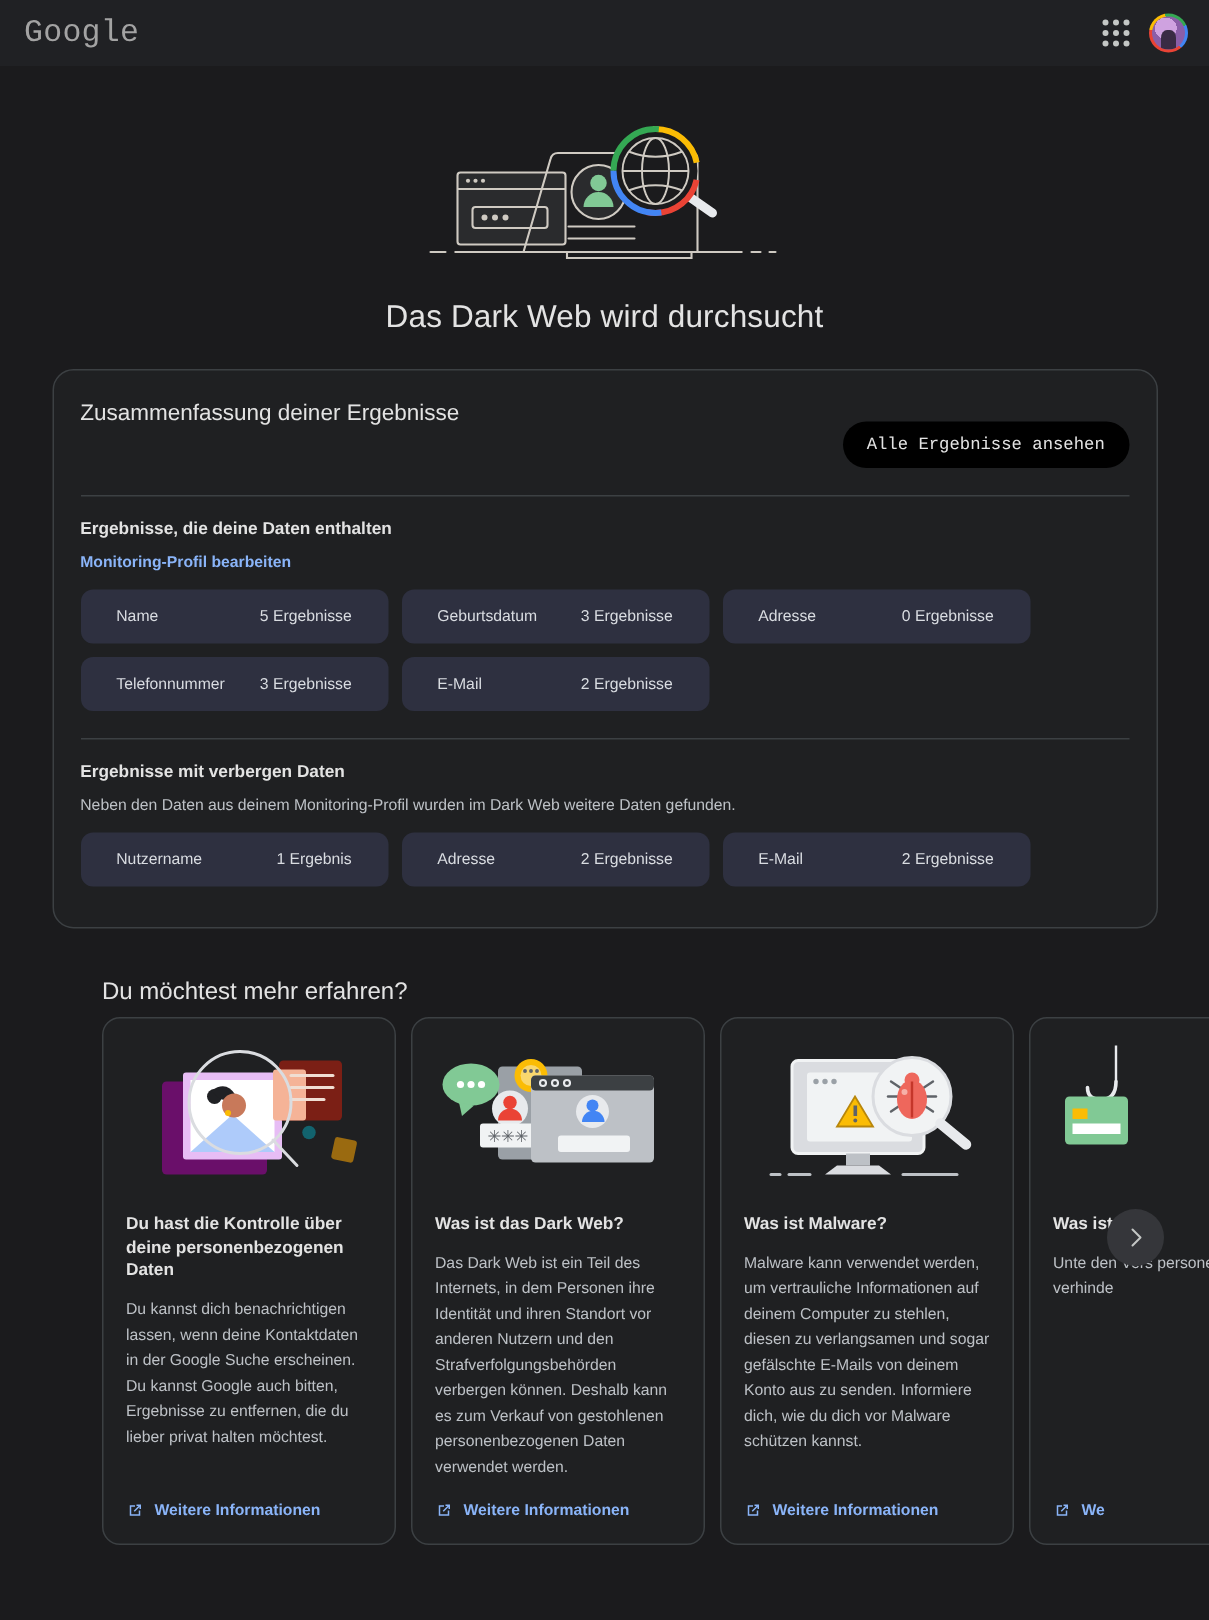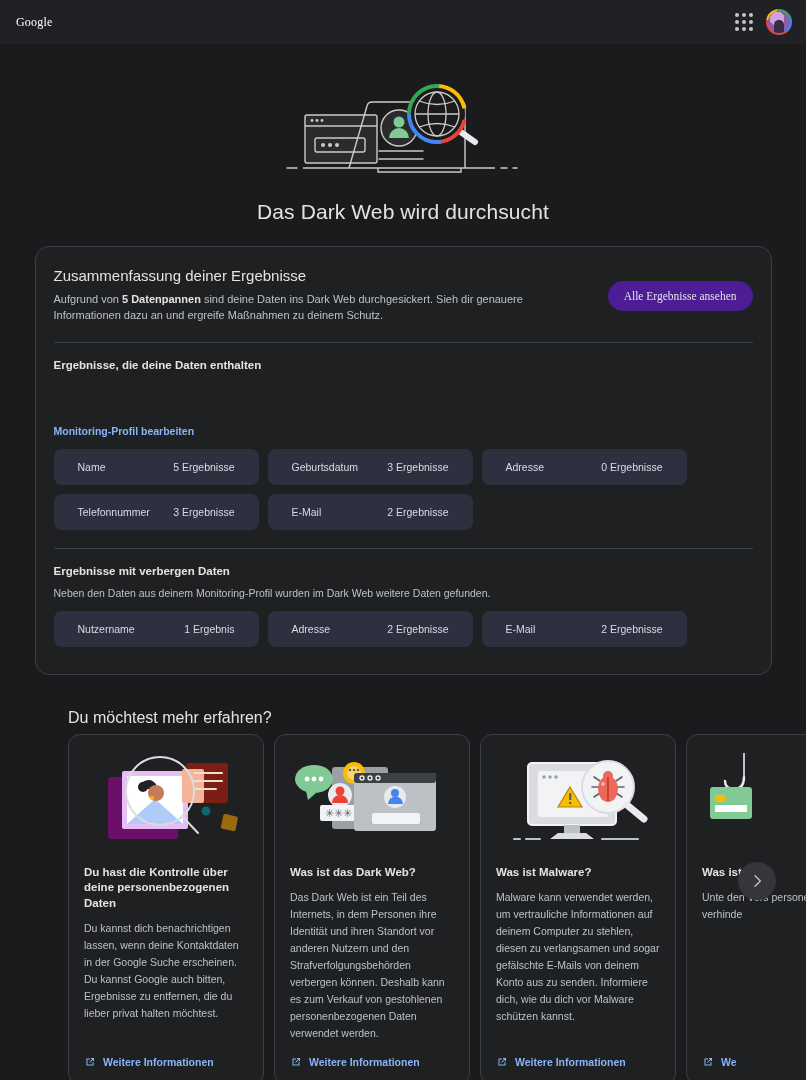--- a/index.html
+++ b/index.html
@@ -15,24 +15,24 @@
   
   .topbar {
     height: 44px;
     background: #202124;
     display: flex;
     align-items: center;
     justify-content: space-between;
     padding: 0 14px 0 16px;
   }
   .brand {
-    font-size: 12px;
+    font-size: 21px;
     letter-spacing: .2px;
-    color: #ffffff;
-    font-family: Liberation Serif, serif;
+    color: #a3a3a3;
+    font-family: Liberation Mono, monospace;
   }
   .topbar-right { display: flex; align-items: center; gap: 8px; }
   .apps-grid {
     width: 28px; height: 28px;
     display: grid;
     grid-template-columns: repeat(3, 4px);
     grid-template-rows: repeat(3, 4px);
     gap: 3px;
     align-content: center;
     justify-content: center;
@@ -87,39 +87,39 @@
     border-radius: 14px;
     padding: 20px 18px 18px;
   }
   .sum-head { display: flex; justify-content: space-between; align-items: flex-start; gap: 16px; }
   .sum-head-left { flex: 1; }
   .sum-title { font-size: 15px; font-weight: 400; color: #e3e3e3; margin-bottom: 8px; }
   .sum-desc { font-size: 11px; line-height: 1.45; color: #bdc1c6; max-width: 480px; }
   .sum-desc b { font-weight: 700; color: #e3e3e3; }
   .btn-all {
     flex: 0 0 auto;
-    background: #4c1d95;
+    background: #000000;
     color: #e3e3e3;
     border: none;
     border-radius: 16px;
     padding: 9px 16px;
     font-size: 11.5px;
-    font-family: Liberation Serif, serif;
+    font-family: Liberation Mono, monospace;
     cursor: pointer;
     white-space: nowrap;
     margin-top: 14px;
   }
 
   .divider { height: 1px; background: #3c4043; margin: 18px 0 16px; }
 
   .sec-title { font-size: 11.5px; font-weight: 700; color: #e3e3e3; margin-bottom: 10px; }
   .sec-sub-row { display: flex; align-items: center; gap: 14px; margin-bottom: 12px; }
   .sec-sub { font-size: 10.5px; color: #bdc1c6; }
   .sec-sub b { font-weight: 700; color: #e3e3e3; }
-  .sec-link { font-size: 10.5px; color: #8ab4f8; font-weight: 700; cursor: pointer; white-space: nowrap; margin-top: 44px; }
+  .sec-link { font-size: 10.5px; color: #8ab4f8; font-weight: 700; cursor: pointer; white-space: nowrap; }
 
   .chip-row { display: flex; gap: 9px; margin-bottom: 9px; }
   .chip {
     width: 205px;
     background: #2e3040;
     border-radius: 8px;
     padding: 12px 24px;
     display: flex;
     justify-content: space-between;
     align-items: center;
@@ -252,21 +252,20 @@
     </svg>
   </div>
 
   <h1 class="page-title">Das Dark Web wird durchsucht</h1>
 
   <div class="summary-card">
 
     <div class="sum-head">
       <div class="sum-head-left">
         <div class="sum-title">Zusammenfassung deiner Ergebnisse</div>
-        <div class="sum-desc"><span>Aufgrund von </span><b>5 Datenpannen</b><span> sind deine Daten ins Dark Web durchgesickert. Sieh dir genauere Informationen dazu an und ergreife Maßnahmen zu deinem Schutz.</span></div>
       </div>
       <button class="btn-all">Alle Ergebnisse ansehen</button>
     </div>
 
     <div class="divider"></div>
 
     <div class="sec-title">Ergebnisse, die deine Daten enthalten</div>
     <div class="sec-sub-row">
       <div class="sec-link">Monitoring-Profil bearbeiten</div>
     </div>

